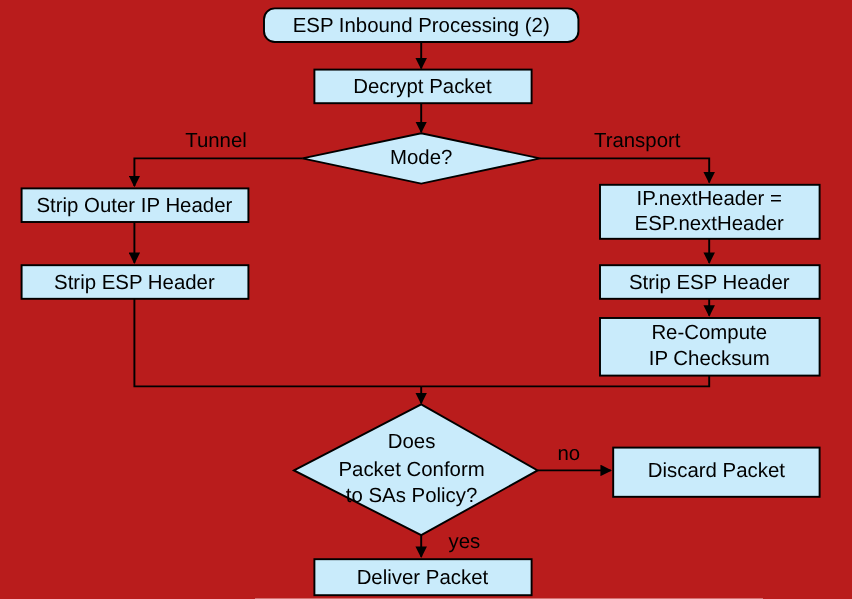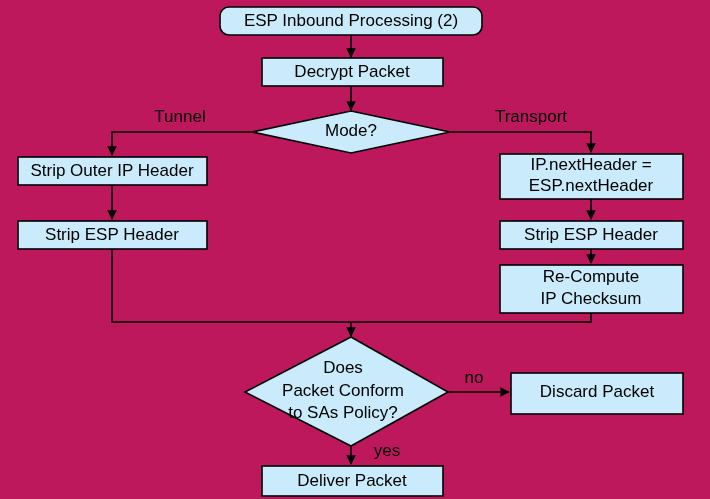--- a/index.html
+++ b/index.html
@@ -10,21 +10,21 @@
   body {
     width: 710px;
     height: 499px;
     overflow: hidden;
     font-family: "Liberation Sans", sans-serif;
   }
   #flowchart-root {
     position: relative;
     width: 710px;
     height: 499px;
-    background: #be185d;
+    background: #b91c1c;
   }
   svg.chart-svg {
     display: block;
     width: 710px;
     height: 499px;
   }
   .node-shape {
     fill: #c9ebfb;
     stroke: #000000;
     stroke-width: 1.6;

